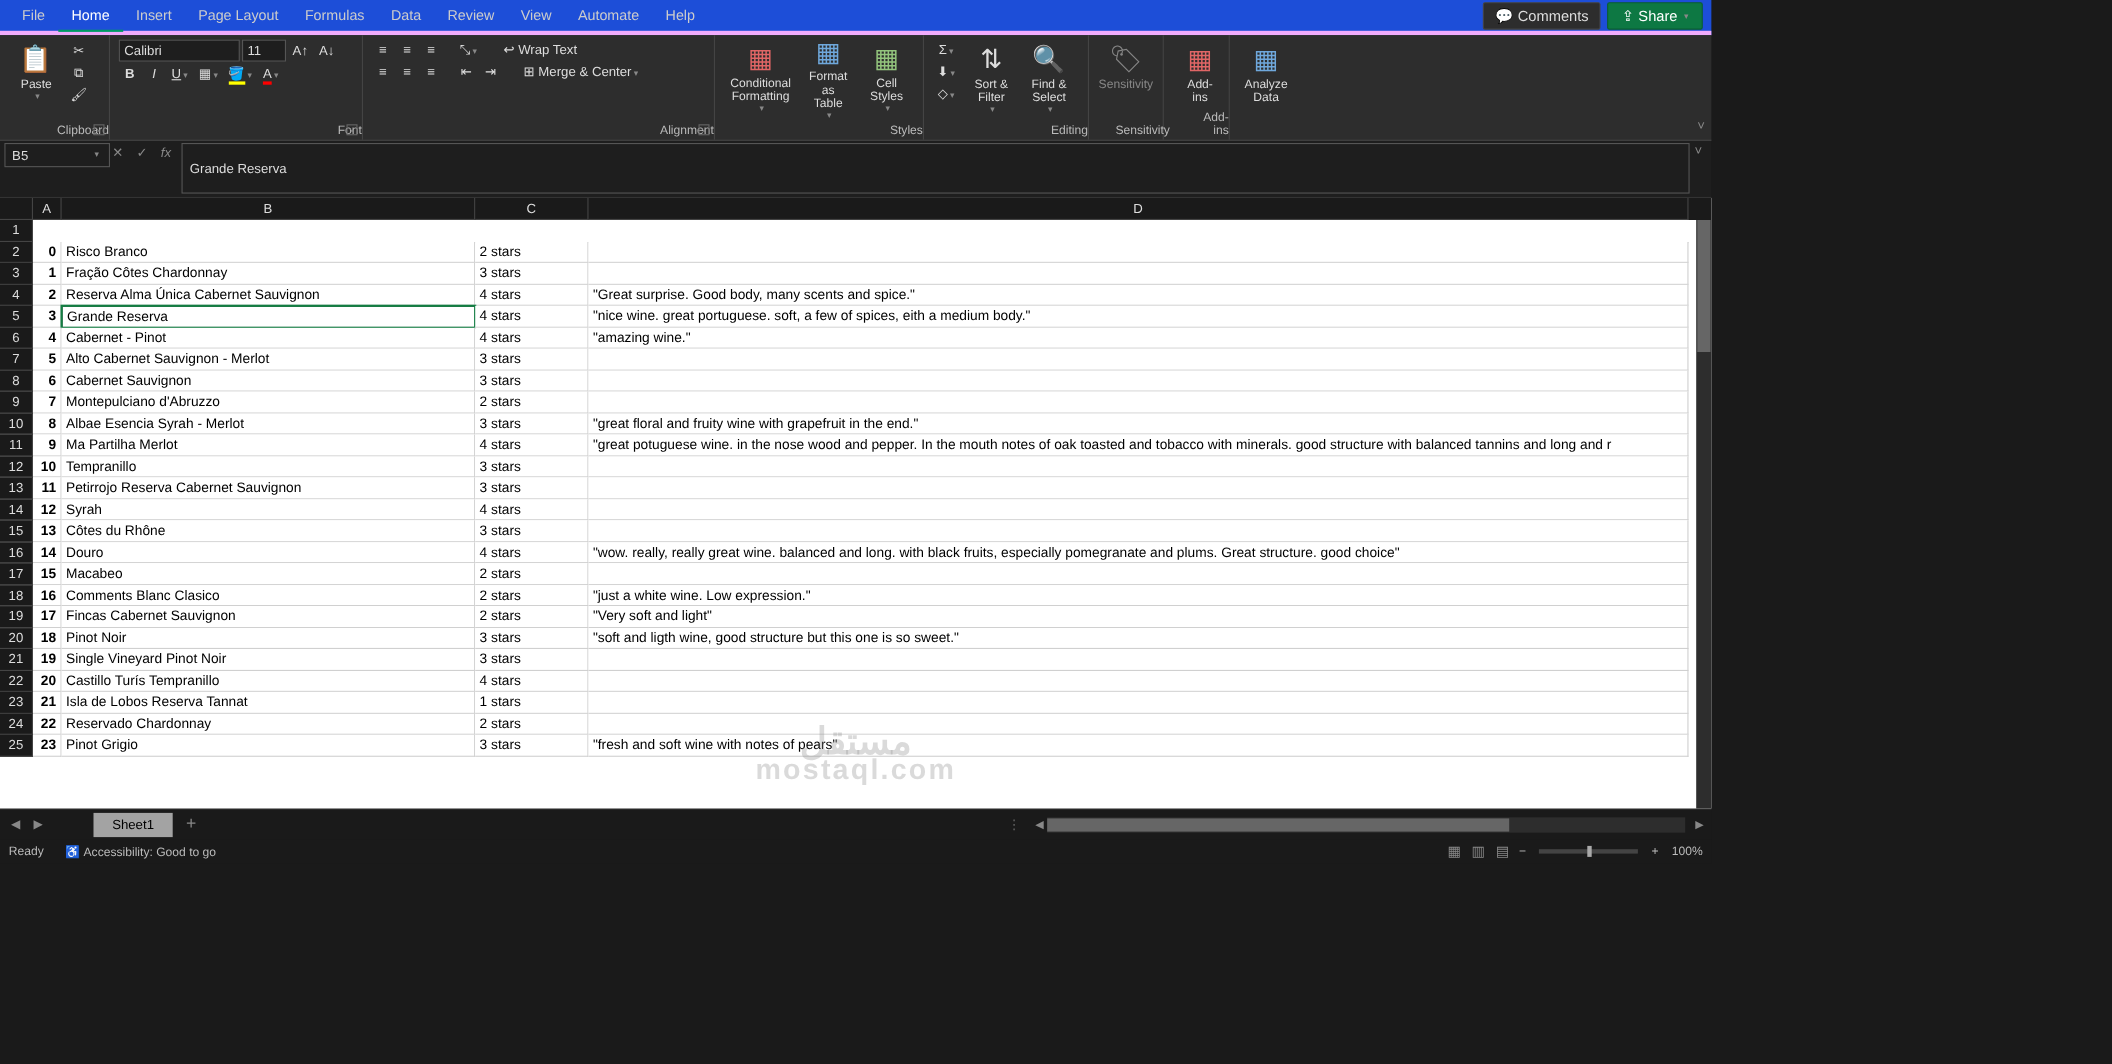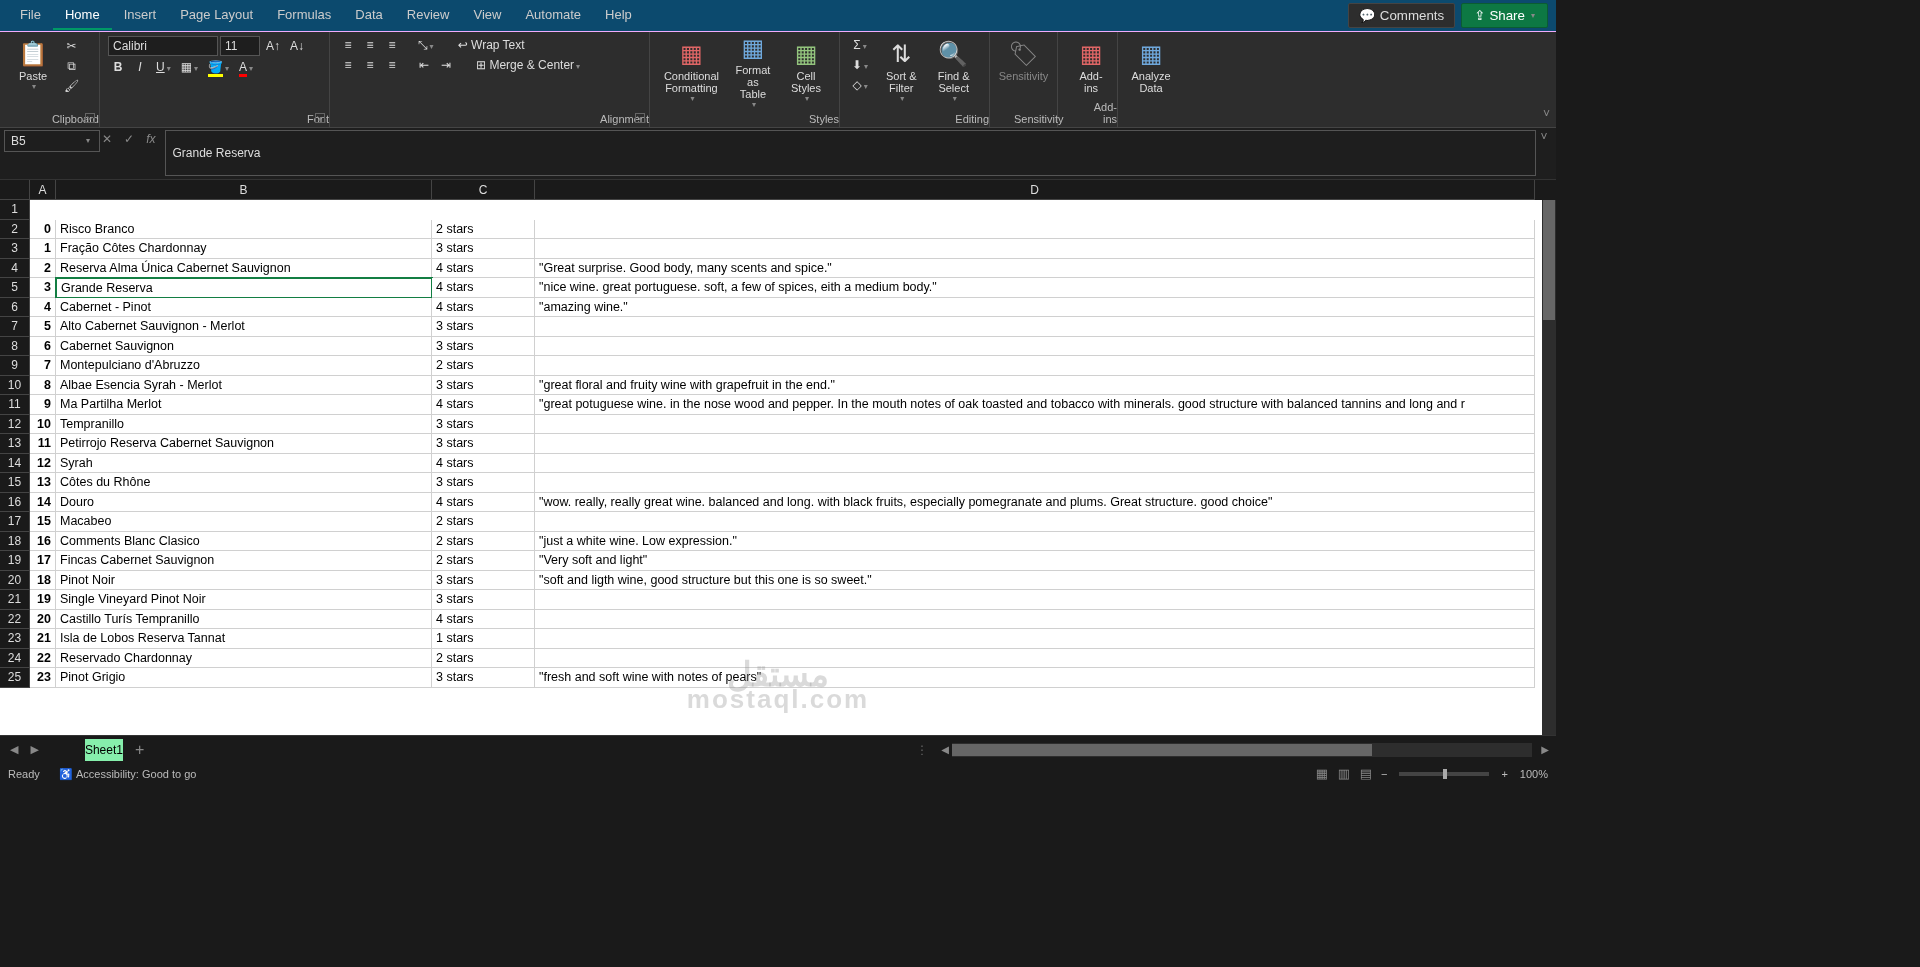--- a/index.html
+++ b/index.html
@@ -1,17 +1,17 @@
 <!DOCTYPE html>
 <html><head>
 <meta charset="utf-8">
 <style>
 *{margin:0;padding:0;box-sizing:border-box;font-family:'Segoe UI',Arial,sans-serif;}
 body{background:#1a1a1a;color:#e0e0e0;font-size:12px;overflow:hidden;width:1556px;height:785px;}
-.menubar{background:#0c4a6e;height:32px;display:flex;align-items:center;padding:0 8px;border-bottom:1px solid #f0abfc;}
+.menubar{background:#1d4ed8;height:32px;display:flex;align-items:center;padding:0 8px;border-bottom:4px solid #f0abfc;}
 .menubar .tab{padding:6px 12px;color:#ccc;cursor:pointer;font-size:13px;}
 .menubar .tab.active{border-bottom:2px solid #009966;color:#fff;}
 .menubar .spacer{flex:1;}
 .menubar .btn-comments{background:#2d2d2d;border:1px solid #444;padding:4px 10px;color:#ddd;border-radius:2px;margin-right:6px;cursor:pointer;display:flex;align-items:center;gap:4px;}
 .menubar .btn-share{background:#0d7843;border:1px solid #0a5c32;padding:4px 12px;color:#fff;border-radius:2px;cursor:pointer;display:flex;align-items:center;gap:4px;}
 
 .ribbon{background:#2d2d2d;height:96px;display:flex;border-bottom:1px solid #444;position:relative;}
 .ribbon-group{border-right:1px solid #444;padding:4px 8px;display:flex;flex-direction:column;position:relative;}
 .ribbon-group .label{position:absolute;bottom:2px;left:0;right:0;text-align:right;font-size:11px;color:#bbb;margin-left:24px;}
 .ribbon-group .dlg{position:absolute;bottom:4px;right:4px;width:10px;height:10px;border:1px solid #666;font-size:7px;color:#888;}
@@ -46,21 +46,21 @@
 .rowh{width:30px;background:#1a1a1a;color:#ddd;text-align:center;font-size:12px;line-height:19px;border-right:1px solid #444;border-bottom:1px solid #444;}
 .cell{border-right:1px solid #d0d0d0;border-bottom:1px solid #d0d0d0;padding:0 4px;font-size:12.5px;line-height:19px;color:#000;white-space:nowrap;overflow:hidden;background:#fff;}
 .cell.hdr{font-weight:bold;text-align:center;margin-top:20px;}
 .cell.idx{font-weight:bold;text-align:right;}
 .cell.sel{outline:2px solid #137e43;outline-offset:-1px;}
 .vscroll{position:absolute;right:0;top:20px;bottom:0;width:14px;background:#2d2d2d;}
 .vscroll .thumb{position:absolute;top:0;left:1px;right:1px;height:120px;background:#666;}
 
 .tabbar{background:#1a1a1a;height:28px;display:flex;align-items:center;padding:0 4px;border-top:1px solid #333;}
 .nav-arrow{color:#888;padding:0 6px;cursor:pointer;font-size:11px;}
-.sheet-tab{background:#86efac;color:#000;padding:4px 0;border-radius:0;font-size:12px;cursor:pointer;}
+.sheet-tab{background:#a3a3a3;color:#000;padding:4px 17px;border-radius:0;font-size:12px;cursor:pointer;}
 .add-sheet{color:#888;padding:0 12px;font-size:16px;cursor:pointer;}
 .tabbar .spacer{flex:1;}
 .hscroll{width:580px;height:14px;background:#2d2d2d;position:relative;margin-right:6px;}
 .hscroll .thumb{position:absolute;left:0;top:1px;bottom:1px;width:420px;background:#666;}
 .tabbar .harrow{color:#888;width:14px;text-align:center;font-size:10px;}
 
 .statusbar{background:#1a1a1a;height:22px;display:flex;align-items:center;padding:0 8px;font-size:11px;color:#bbb;}
 .statusbar .spacer{flex:1;}
 .view-btn{width:22px;height:18px;color:#888;text-align:center;cursor:pointer;font-size:13px;line-height:18px;}
 .zoom-slider{width:90px;height:4px;background:#444;margin:0 8px;position:relative;}

